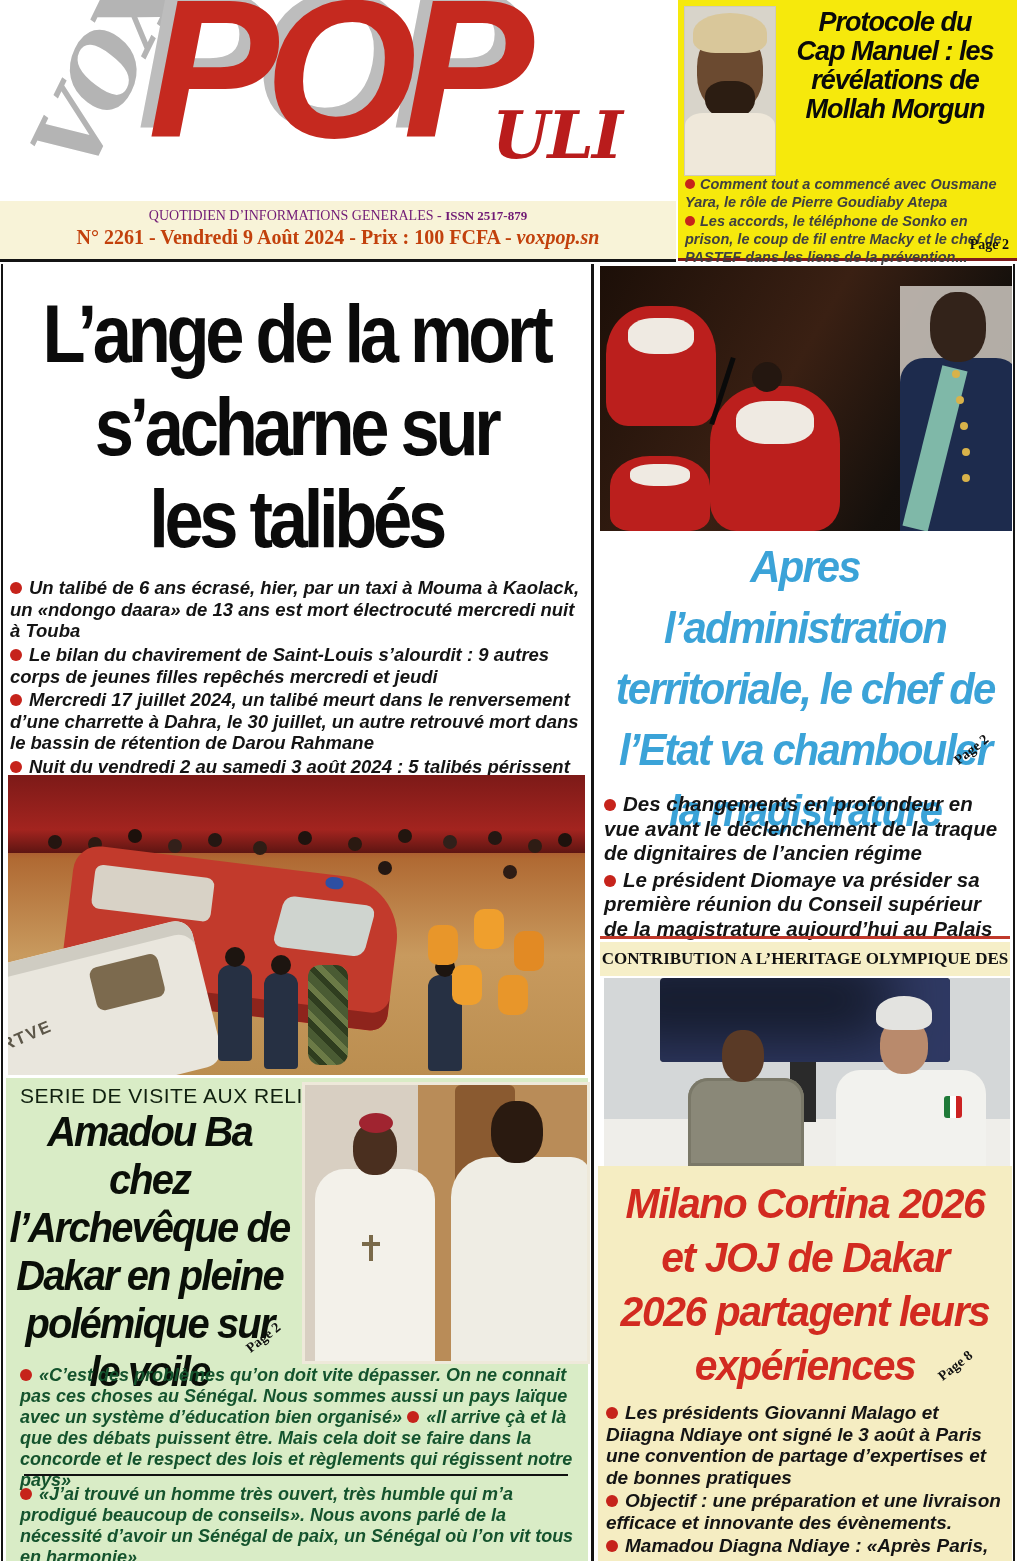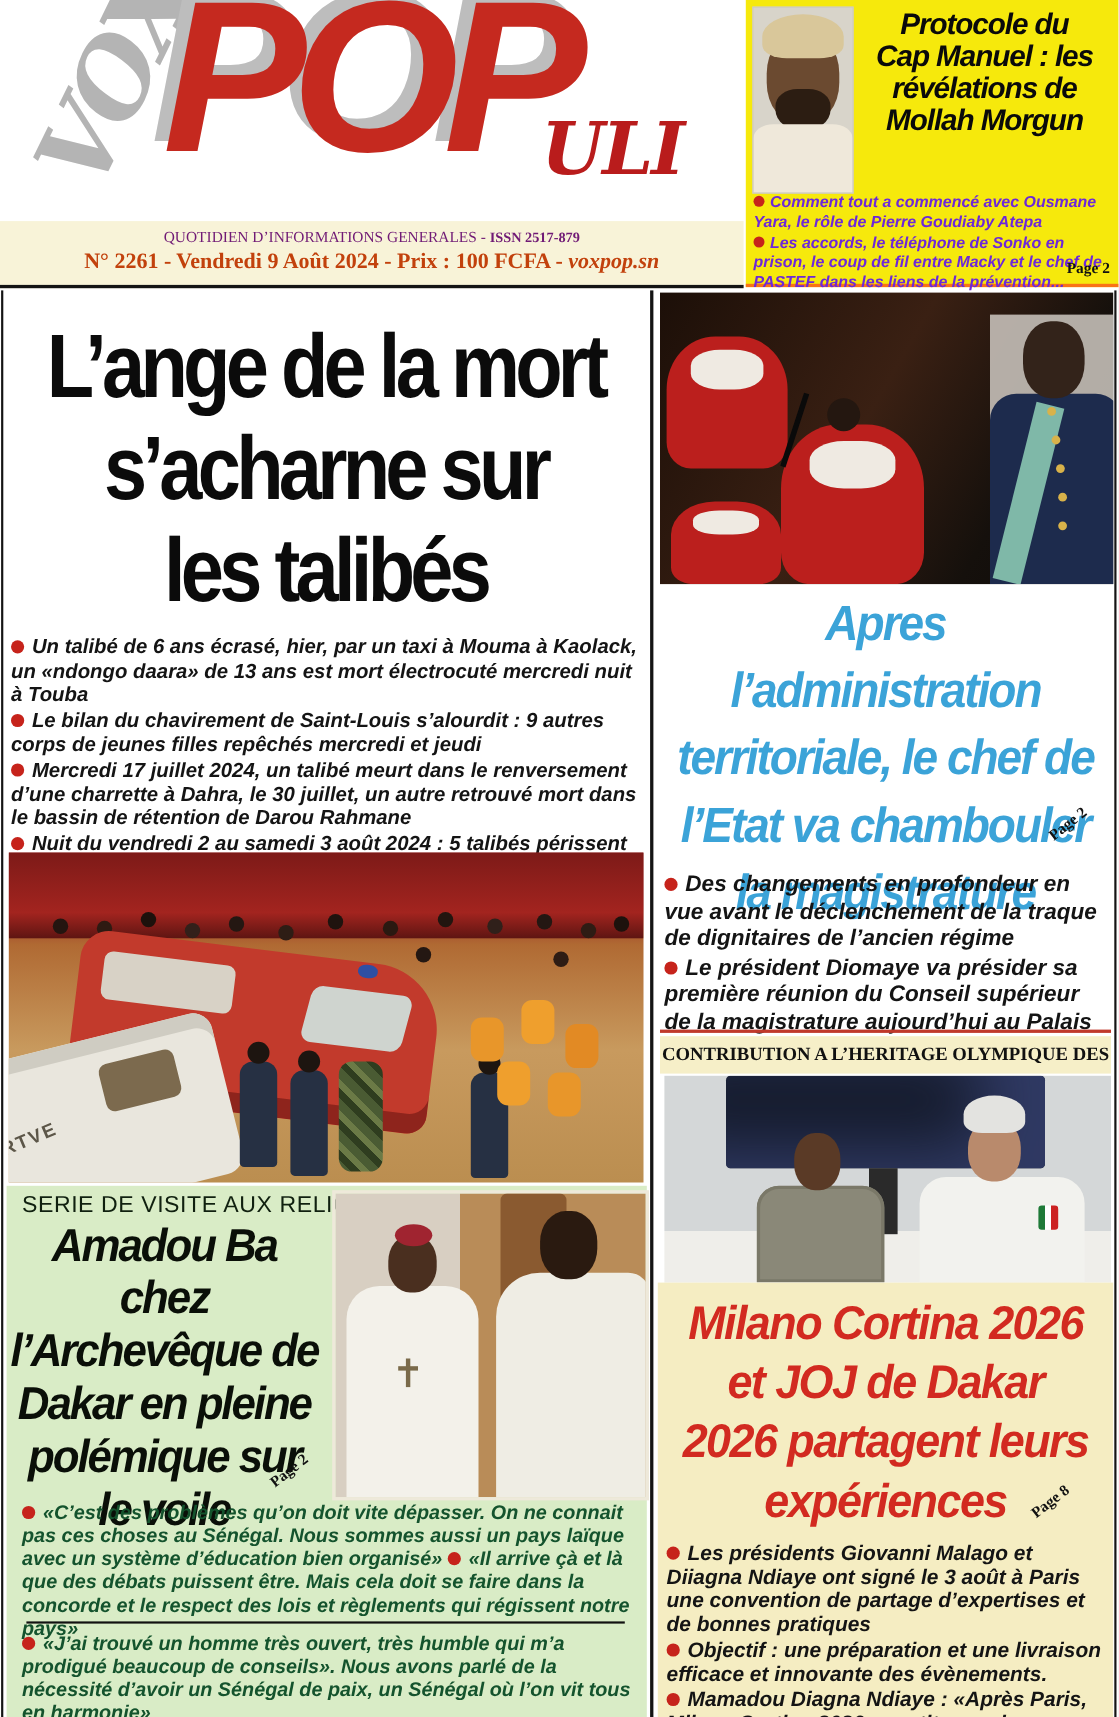--- a/index.html
+++ b/index.html
@@ -16,30 +16,30 @@
   .logo-uli{left:492px;top:96px;font-family:"DejaVu Serif",serif;font-style:italic;font-weight:bold;
             font-size:66px;color:#b91c1c;letter-spacing:-2px;}
   .head-strip{left:0;top:201px;width:676px;height:58px;background:#f8f3d8;text-align:center;
               border-bottom:3px solid #141414;}
   .strip-l1{margin-top:7px;font-family:"Liberation Serif",serif;font-size:14px;color:#701a75;}
   .strip-l1 b{font-size:13px;}
   .strip-l2{font-family:"Liberation Serif",serif;font-size:20px;font-weight:bold;color:#c2410c;margin-top:2px;}
   .strip-l2 .site{font-style:italic;font-weight:bold;}
 
   
-  .topbox{left:678px;top:0;width:339px;height:258px;background:#f6e90c;border-bottom:3px solid #f97316;}
+  .topbox{left:678px;top:0;width:339px;height:258px;background:#f6e90c;border-bottom:3px solid #7f1d1d;}
   .topbox-photo{left:6px;top:6px;width:90px;height:168px;background:#d8d4ca;overflow:hidden;border:1px solid #cfcabb;}
   .mo-cap{position:absolute;left:8px;top:6px;width:74px;height:40px;background:#d9c79a;border-radius:50% 50% 30% 30%;}
   .mo-face{position:absolute;left:12px;top:22px;width:66px;height:84px;background:#6b4a30;border-radius:45%;}
   .mo-beard{position:absolute;left:20px;top:74px;width:50px;height:38px;background:#2c1d12;border-radius:40% 40% 50% 50%;}
   .mo-shirt{position:absolute;left:0;top:106px;width:90px;height:62px;background:#efe8da;border-radius:20% 20% 0 0;}
   .topbox-h{left:98px;top:8px;width:238px;text-align:center;font-style:italic;font-weight:bold;
             font-size:27px;line-height:1.07;letter-spacing:-1px;white-space:pre-line;color:#0a0a0a;}
   .topbox-bullets{left:7px;top:176px;width:326px;font-style:italic;font-weight:bold;font-size:14.5px;
-                  line-height:1.22;color:#6d28d9;}
+                  line-height:1.22;color:#404040;}
   .topbox-page{right:8px;bottom:5px;font-family:"Liberation Serif",serif;font-weight:bold;font-size:14px;}
 
   
   .rule-left{left:1px;top:264px;width:2px;height:1297px;background:#141414;}
   .rule-right{left:1013px;top:264px;width:2px;height:1297px;background:#141414;}
   .rule-mid{left:591px;top:264px;width:3px;height:1297px;background:#141414;}
 
   
   .kicker-main{left:0;top:266px;width:592px;text-align:center;font-family:"Liberation Serif",serif;
                font-size:24px;letter-spacing:1px;color:#111;}

